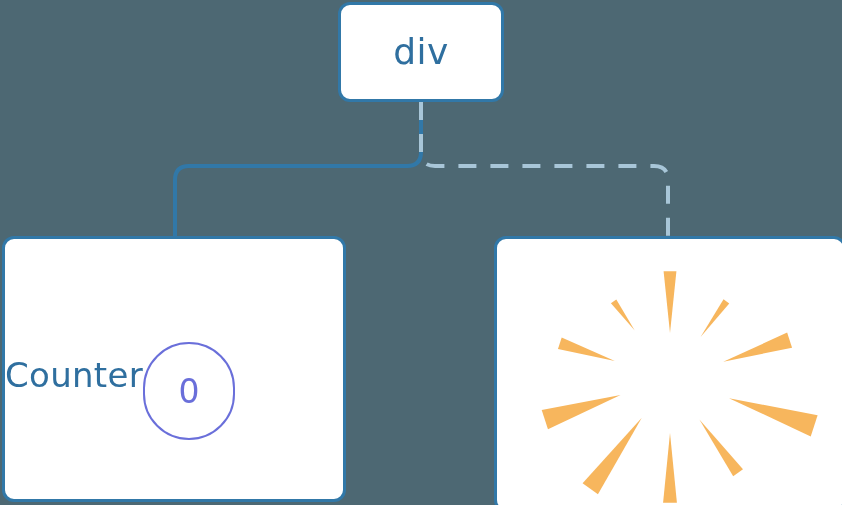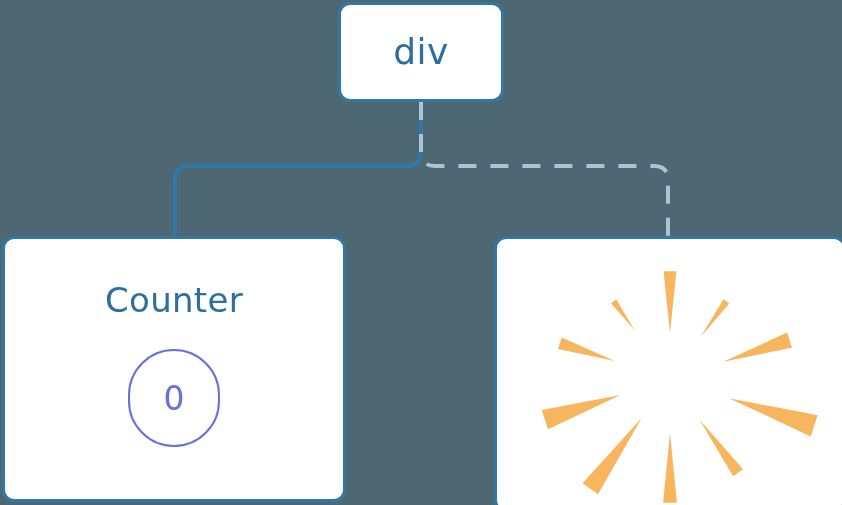--- a/index.html
+++ b/index.html
@@ -55,21 +55,21 @@
   }
 
   
   #node-counter {
     left: 2px;
     top: 236px;
     width: 344px;
     height: 266px;
     padding-top: 44px;
     display: flex;
-    flex-direction: column;
+    flex-direction: row;
     align-items: center;
   }
   #node-counter .node-title {
     color: #2f6f9f;
     font-size: 34px;
     line-height: 1;
     letter-spacing: 0.3px;
     margin-bottom: 32px;
   }
 

